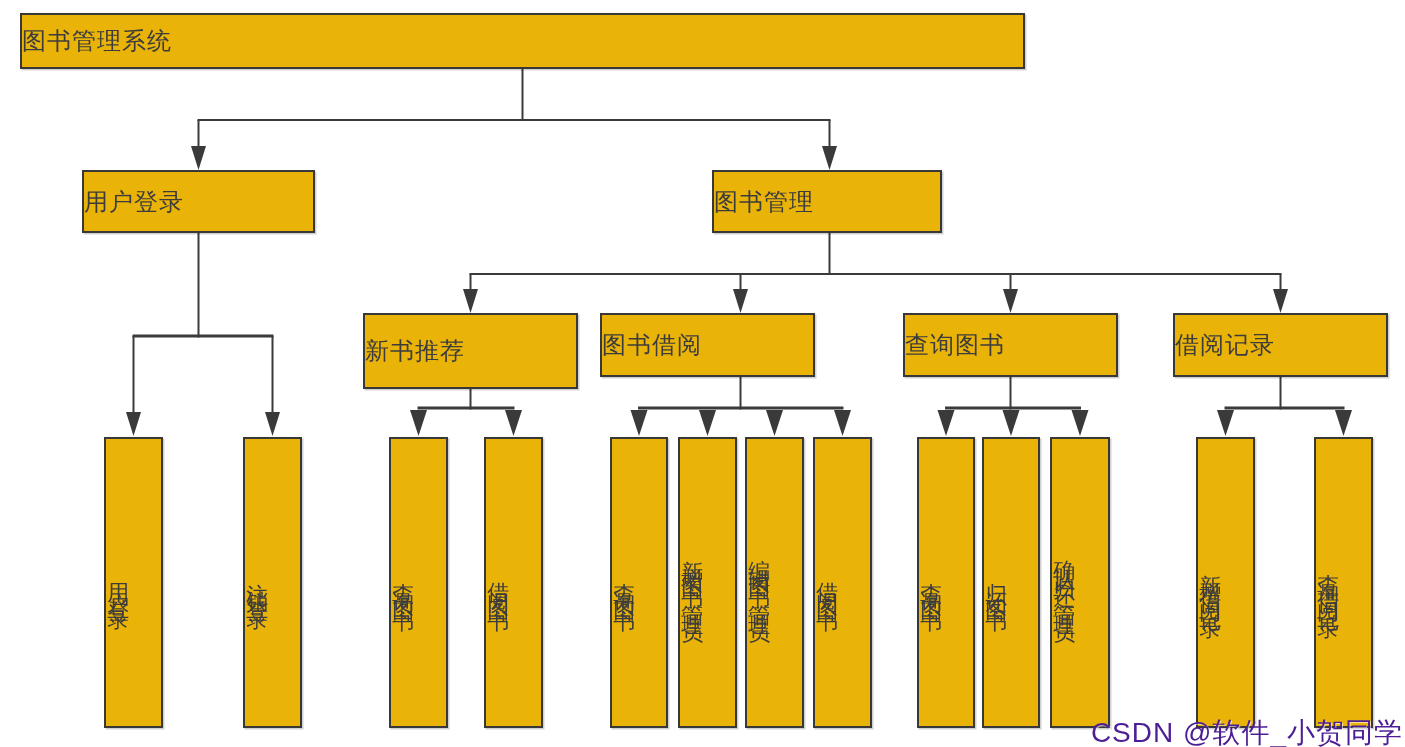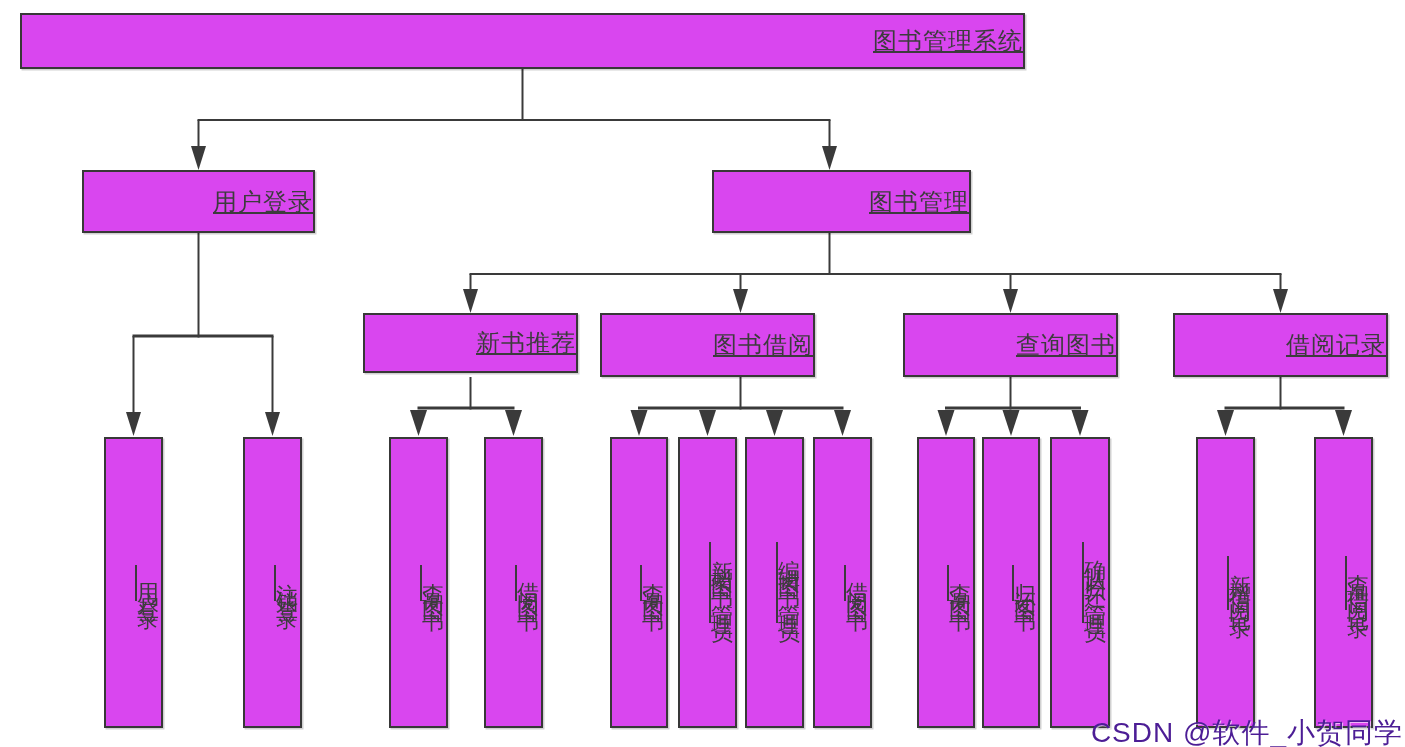--- a/index.html
+++ b/index.html
@@ -5,23 +5,23 @@
   html,body { margin:0; padding:0; background:#ffffff; }
   .canvas {
     position:relative; width:1405px; height:747px; background:#ffffff;
     font-family:"Liberation Sans","DejaVu Sans",sans-serif; overflow:hidden;
   }
   svg.connectors { position:absolute; left:0; top:0; width:1405px; height:747px; }
   svg.connectors line { stroke:#3a3a3a; stroke-width:2; }
   svg.connectors line.bar { stroke-width:3; }
   svg.connectors polygon { fill:#3a3a3a; stroke:none; }
   .node {
-    position:absolute; box-sizing:border-box; background:#d946ef;
-    border:2px solid #383838; display:flex; align-items:center; justify-content:flex-end;
-    color:#3c3c3c; box-shadow:1.5px 1.5px 0 rgba(0,0,0,0.18);text-decoration:underline;
+    position:absolute; box-sizing:border-box; background:#eab308;
+    border:2px solid #383838; display:flex; align-items:center; justify-content:flex-start;
+    color:#3c3c3c; box-shadow:1.5px 1.5px 0 rgba(0,0,0,0.18);
   }
   .hbox { font-size:24px; letter-spacing:1px; }
   .hbox.title { font-size:24px; }
   .vbox .vlabel {
     writing-mode:vertical-rl; text-orientation:mixed;
     font-size:22px; line-height:1.15; letter-spacing:9px; color:#3c3c3c;
     white-space:nowrap;
   }
   .watermark {
     position:absolute; right:2px; top:714px; font-size:28px;
@@ -91,25 +91,25 @@
     </g>
   </svg>
 
   <div class="node hbox title" style="left:20px; top:13px; width:1005px; height:56px;">
     <span>图书管理系统</span>
   </div>
 
   <div class="node hbox" style="left:82px; top:170px; width:233px; height:63px;">
     <span>用户登录</span>
   </div>
-  <div class="node hbox" style="left:712px; top:170px; width:259px; height:63px;">
+  <div class="node hbox" style="left:712px; top:170px; width:230px; height:63px;">
     <span>图书管理</span>
   </div>
 
-  <div class="node hbox" style="left:363px; top:313px; width:215px; height:60px;">
+  <div class="node hbox" style="left:363px; top:313px; width:215px; height:76px;">
     <span>新书推荐</span>
   </div>
   <div class="node hbox" style="left:600px; top:313px; width:215px; height:64px;">
     <span>图书借阅</span>
   </div>
   <div class="node hbox" style="left:903px; top:313px; width:215px; height:64px;">
     <span>查询图书</span>
   </div>
   <div class="node hbox" style="left:1173px; top:313px; width:215px; height:64px;">
     <span>借阅记录</span>

